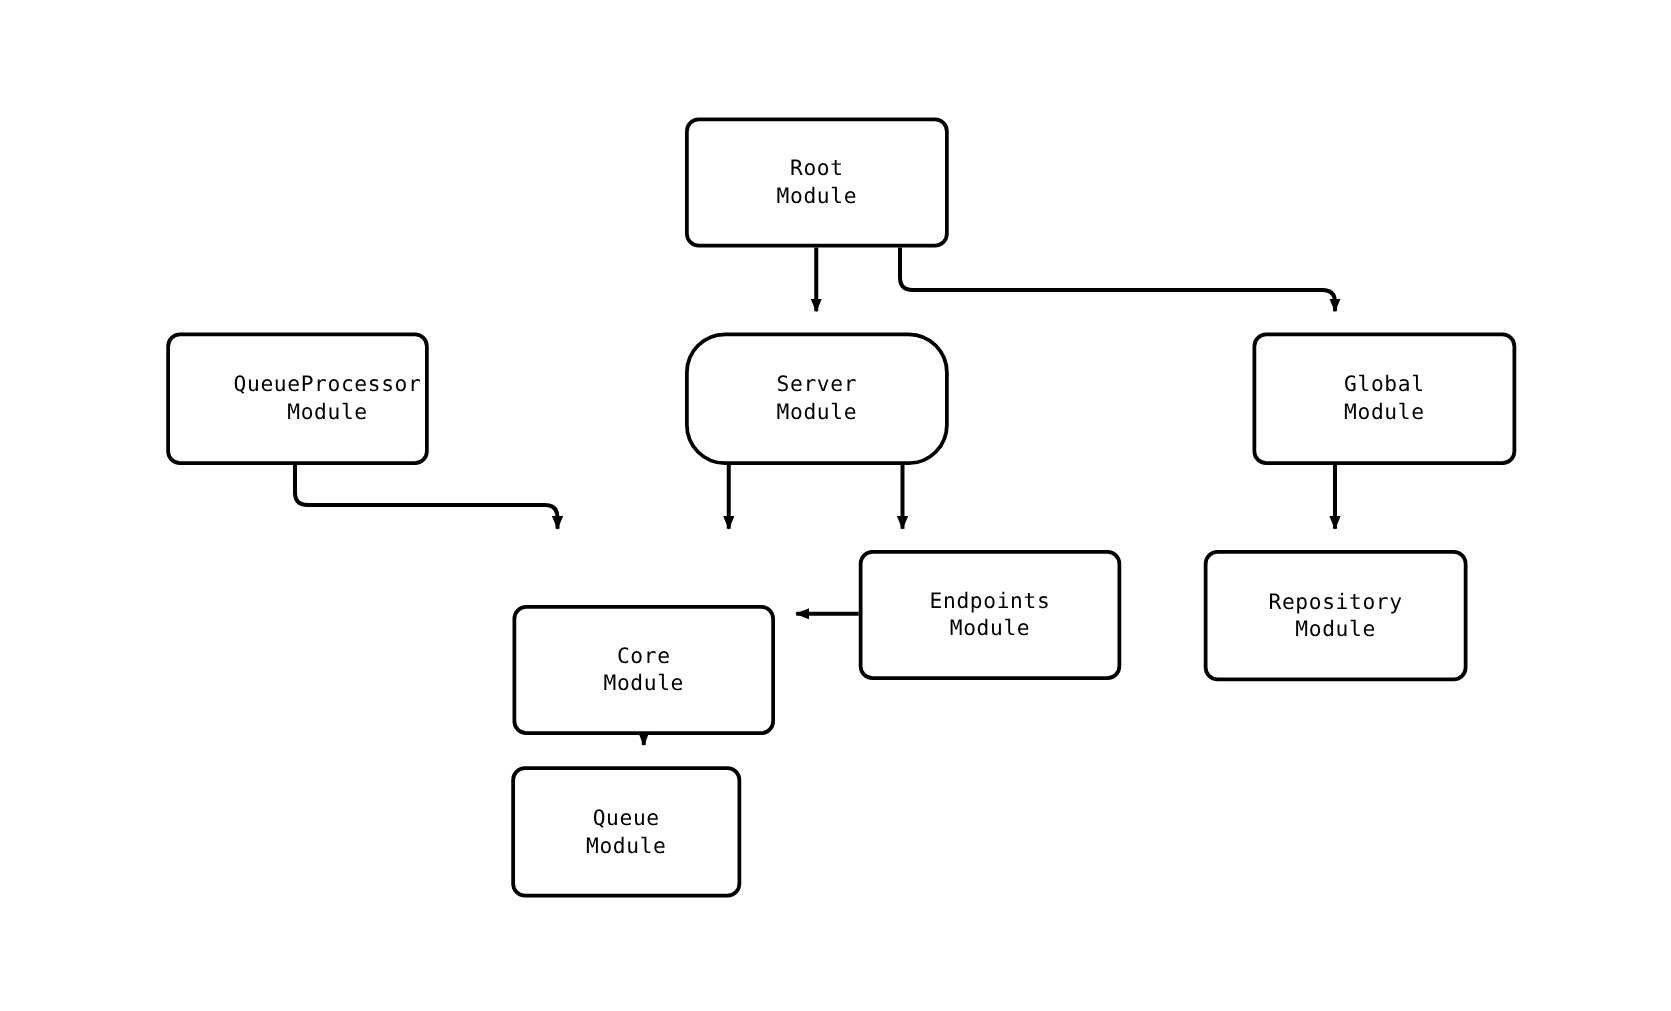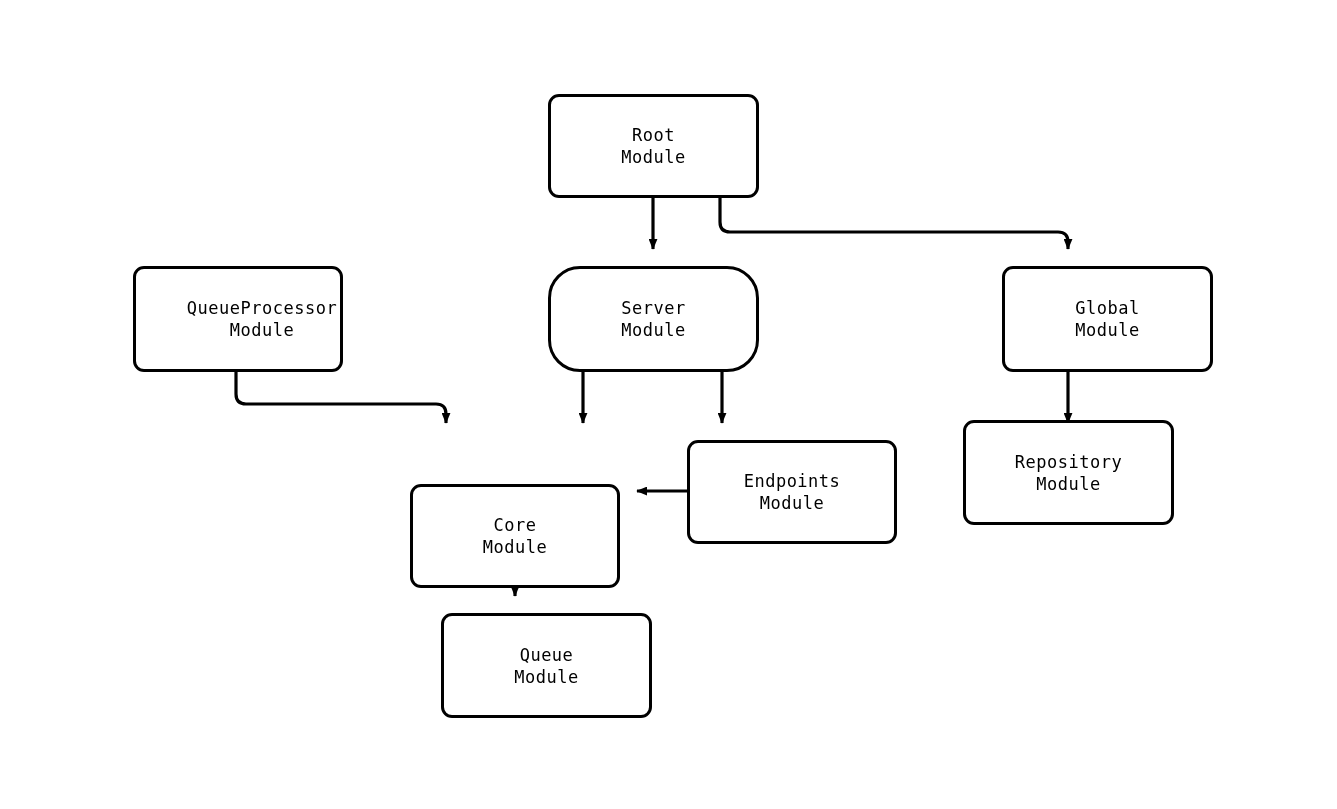--- a/index.html
+++ b/index.html
@@ -99,23 +99,23 @@
   <div class="node" style="left: 410px; top: 440px; width: 210px; height: 104px; margin-top: 44px;">
     <span class="node-label">Core</span>
     <span class="node-label">Module</span>
   </div>
 
   <div class="node" style="left: 687px; top: 440px; width: 210px; height: 104px;">
     <span class="node-label">Endpoints</span>
     <span class="node-label">Module</span>
   </div>
 
-  <div class="node" style="left: 963px; top: 420px; width: 211px; height: 105px;">
+  <div class="node" style="left: 963px; top: 440px; width: 211px; height: 105px;">
     <span class="node-label">Repository</span>
     <span class="node-label">Module</span>
   </div>
 
-  <div class="node" style="left: 409px; top: 613px; width: 211px; height: 105px; margin-left: 32px;">
+  <div class="node" style="left: 409px; top: 613px; width: 184px; height: 105px;">
     <span class="node-label">Queue</span>
     <span class="node-label">Module</span>
   </div>
 
 </div>
 
 </body></html>

